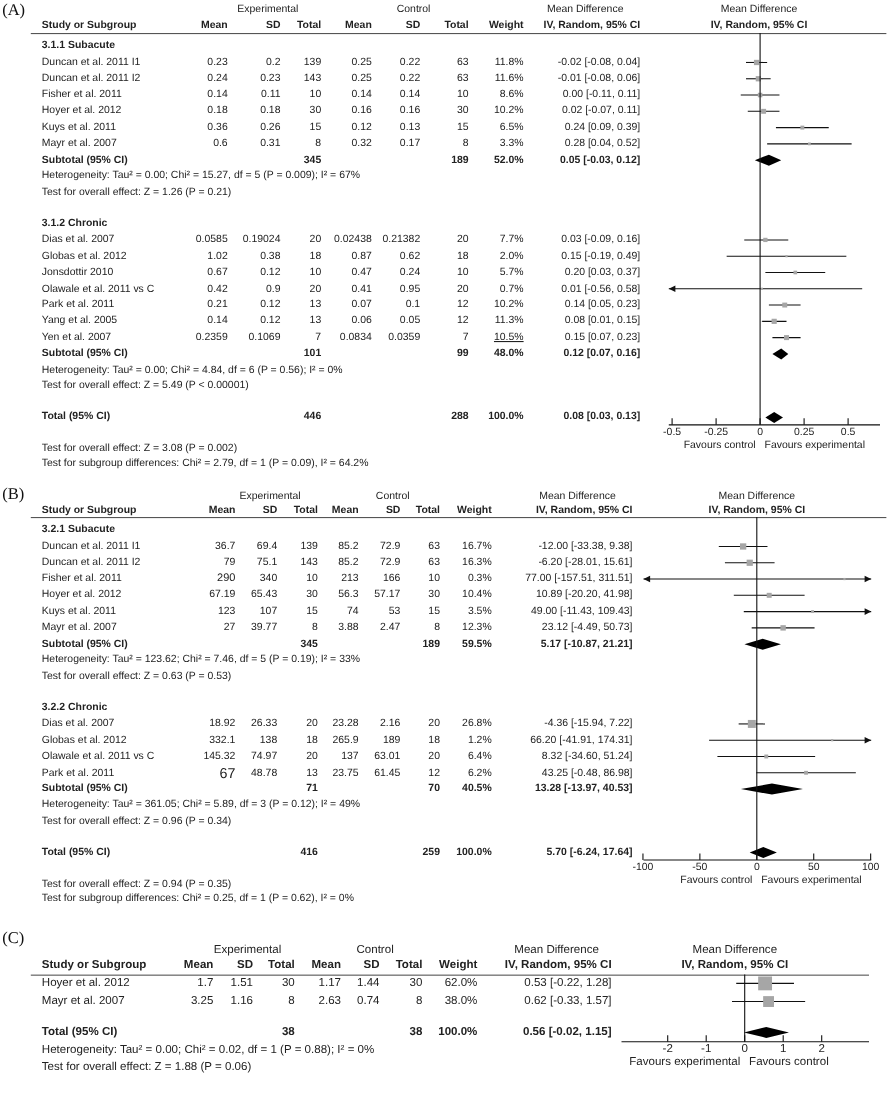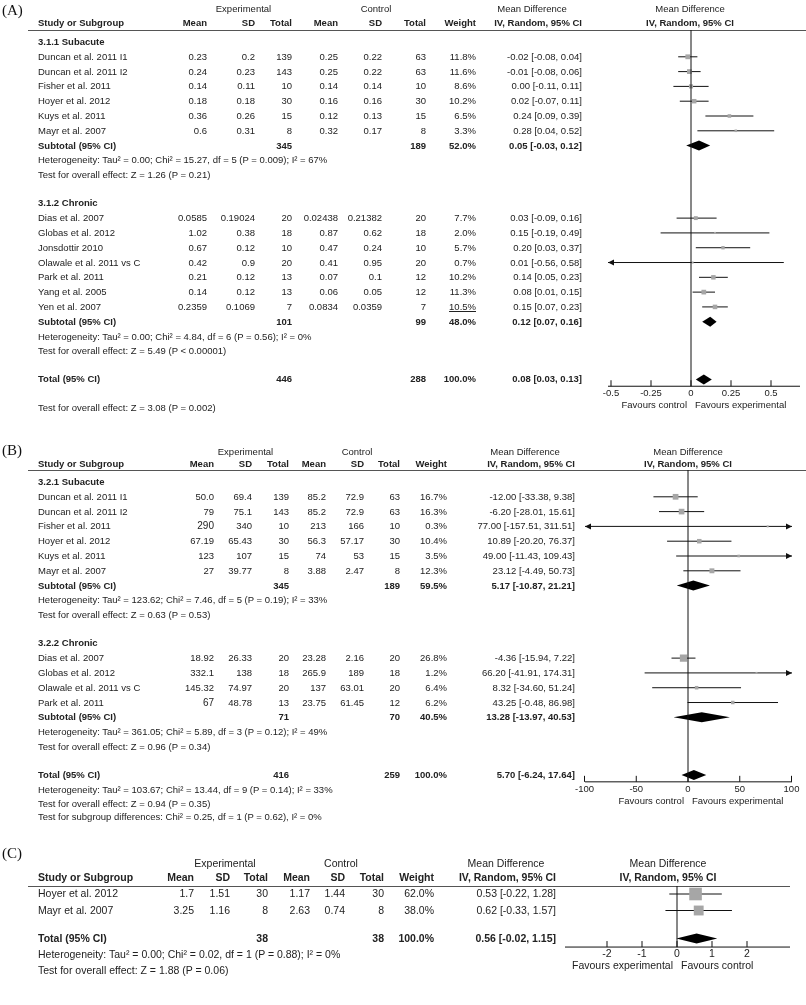--- a/index.html
+++ b/index.html
@@ -203,20 +203,21 @@
     <div class="t b" style="top: 315.72px; right: 330px; text-align: right; font-size: 9.5px;">48.0%</div>
     <div class="t b" style="top: 315.72px; right: 224px; text-align: right; font-size: 9.5px;">0.12 [0.07, 0.16]</div>
     <div class="t" style="top: 330.52px; left: 38px; font-size: 9.5px;">Heterogeneity: Tau² = 0.00; Chi² = 4.84, df = 6 (P = 0.56); I² = 0%</div>
     <div class="t" style="top: 345.32px; left: 38px; font-size: 9.5px;">Test for overall effect: Z = 5.49 (P &lt; 0.00001)</div>
     <div class="t b" style="top: 373.44px; left: 38px; font-size: 9.5px;">Total (95% CI)</div>
     <div class="t b" style="top: 373.44px; right: 514px; text-align: right; font-size: 9.5px;">446</div>
     <div class="t b" style="top: 373.44px; right: 380px; text-align: right; font-size: 9.5px;">288</div>
     <div class="t b" style="top: 373.44px; right: 330px; text-align: right; font-size: 9.5px;">100.0%</div>
     <div class="t b" style="top: 373.44px; right: 224px; text-align: right; font-size: 9.5px;">0.08 [0.03, 0.13]</div>
     <div class="t" style="top: 402.004px; left: 38px; font-size: 9.5px;">Test for overall effect: Z = 3.08 (P = 0.002)</div>
+    <div class="t" style="top: 415.768px; left: 38px; font-size: 9.5px;">Test for subgroup differences: Chi² = 2.79, df = 1 (P = 0.09), I² = 64.2%</div>
     <div class="t" style="top: 387.24px; left: 511px; width: 200px; text-align: center; font-size: 9.5px;">-0.5</div>
     <div class="t" style="top: 387.24px; left: 551px; width: 200px; text-align: center; font-size: 9.5px;">-0.25</div>
     <div class="t" style="top: 387.24px; left: 591px; width: 200px; text-align: center; font-size: 9.5px;">0</div>
     <div class="t" style="top: 387.24px; left: 631px; width: 200px; text-align: center; font-size: 9.5px;">0.25</div>
     <div class="t" style="top: 387.24px; left: 671px; width: 200px; text-align: center; font-size: 9.5px;">0.5</div>
     <div class="t" style="top: 399.24px; right: 119px; text-align: right; font-size: 9.5px;">Favours control</div>
     <div class="t" style="top: 399.24px; left: 695px; font-size: 9.5px;">Favours experimental</div>
   </div>
 <div id="panel-b" class="panel" style="top:440px;height:400px;">
     <div class="plabel" style="top: 2px;">(B)</div>
@@ -266,21 +267,21 @@
       <line x1="688" y1="30" x2="688" y2="341.8400000000001" stroke="#111" stroke-width="1"></line>
       <line x1="585" y1="341.8400000000001" x2="792" y2="341.8400000000001" stroke="#111" stroke-width="1"></line>
       <line x1="584.5" y1="335.8400000000001" x2="584.5" y2="341.8400000000001" stroke="#111" stroke-width="1"></line>
       <line x1="636.25" y1="335.8400000000001" x2="636.25" y2="341.8400000000001" stroke="#111" stroke-width="1"></line>
       <line x1="688" y1="335.8400000000001" x2="688" y2="341.8400000000001" stroke="#111" stroke-width="1"></line>
       <line x1="739.75" y1="335.8400000000001" x2="739.75" y2="341.8400000000001" stroke="#111" stroke-width="1"></line>
       <line x1="791.5" y1="335.8400000000001" x2="791.5" y2="341.8400000000001" stroke="#111" stroke-width="1"></line>
     </svg>
     <div class="t b" style="top: 36px; left: 38px; font-size: 9.5px;">3.2.1 Subacute</div>
     <div class="t" style="top: 50.8px; left: 38px; font-size: 9.5px;">Duncan et al. 2011 I1</div>
-    <div class="t" style="top: 50.8px; right: 592px; text-align: right; font-size: 9.5px;">50.0</div>
+    <div class="t" style="top: 50.8px; right: 592px; text-align: right; font-size: 9.5px;">36.7</div>
     <div class="t" style="top: 50.8px; right: 554px; text-align: right; font-size: 9.5px;">69.4</div>
     <div class="t" style="top: 50.8px; right: 517px; text-align: right; font-size: 9.5px;">139</div>
     <div class="t" style="top: 50.8px; right: 480px; text-align: right; font-size: 9.5px;">85.2</div>
     <div class="t" style="top: 50.8px; right: 442px; text-align: right; font-size: 9.5px;">72.9</div>
     <div class="t" style="top: 50.8px; right: 406px; text-align: right; font-size: 9.5px;">63</div>
     <div class="t" style="top: 50.8px; right: 359px; text-align: right; font-size: 9.5px;">16.7%</div>
     <div class="t" style="top: 50.8px; right: 231px; text-align: right; font-size: 9.5px;">-12.00 [-33.38, 9.38]</div>
     <div class="t" style="top: 65.6px; left: 38px; font-size: 9.5px;">Duncan et al. 2011 I2</div>
     <div class="t" style="top: 65.6px; right: 592px; text-align: right; font-size: 9.5px;">79</div>
     <div class="t" style="top: 65.6px; right: 554px; text-align: right; font-size: 9.5px;">75.1</div>
@@ -300,21 +301,21 @@
     <div class="t" style="top: 80.4px; right: 359px; text-align: right; font-size: 9.5px;">0.3%</div>
     <div class="t" style="top: 80.4px; right: 231px; text-align: right; font-size: 9.5px;">77.00 [-157.51, 311.51]</div>
     <div class="t" style="top: 95.2px; left: 38px; font-size: 9.5px;">Hoyer et al. 2012</div>
     <div class="t" style="top: 95.2px; right: 592px; text-align: right; font-size: 9.5px;">67.19</div>
     <div class="t" style="top: 95.2px; right: 554px; text-align: right; font-size: 9.5px;">65.43</div>
     <div class="t" style="top: 95.2px; right: 517px; text-align: right; font-size: 9.5px;">30</div>
     <div class="t" style="top: 95.2px; right: 480px; text-align: right; font-size: 9.5px;">56.3</div>
     <div class="t" style="top: 95.2px; right: 442px; text-align: right; font-size: 9.5px;">57.17</div>
     <div class="t" style="top: 95.2px; right: 406px; text-align: right; font-size: 9.5px;">30</div>
     <div class="t" style="top: 95.2px; right: 359px; text-align: right; font-size: 9.5px;">10.4%</div>
-    <div class="t" style="top: 95.2px; right: 231px; text-align: right; font-size: 9.5px;">10.89 [-20.20, 76.37]</div>
+    <div class="t" style="top: 95.2px; right: 231px; text-align: right; font-size: 9.5px;">10.89 [-20.20, 41.98]</div>
     <div class="t" style="top: 110px; left: 38px; font-size: 9.5px;">Kuys et al. 2011</div>
     <div class="t" style="top: 110px; right: 592px; text-align: right; font-size: 9.5px;">123</div>
     <div class="t" style="top: 110px; right: 554px; text-align: right; font-size: 9.5px;">107</div>
     <div class="t" style="top: 110px; right: 517px; text-align: right; font-size: 9.5px;">15</div>
     <div class="t" style="top: 110px; right: 480px; text-align: right; font-size: 9.5px;">74</div>
     <div class="t" style="top: 110px; right: 442px; text-align: right; font-size: 9.5px;">53</div>
     <div class="t" style="top: 110px; right: 406px; text-align: right; font-size: 9.5px;">15</div>
     <div class="t" style="top: 110px; right: 359px; text-align: right; font-size: 9.5px;">3.5%</div>
     <div class="t" style="top: 110px; right: 231px; text-align: right; font-size: 9.5px;">49.00 [-11.43, 109.43]</div>
     <div class="t" style="top: 124.8px; left: 38px; font-size: 9.5px;">Mayr et al. 2007</div>
@@ -355,41 +356,40 @@
     <div class="t" style="top: 241.72px; left: 38px; font-size: 9.5px;">Olawale et al. 2011 vs C</div>
     <div class="t" style="top: 241.72px; right: 592px; text-align: right; font-size: 9.5px;">145.32</div>
     <div class="t" style="top: 241.72px; right: 554px; text-align: right; font-size: 9.5px;">74.97</div>
     <div class="t" style="top: 241.72px; right: 517px; text-align: right; font-size: 9.5px;">20</div>
     <div class="t" style="top: 241.72px; right: 480px; text-align: right; font-size: 9.5px;">137</div>
     <div class="t" style="top: 241.72px; right: 442px; text-align: right; font-size: 9.5px;">63.01</div>
     <div class="t" style="top: 241.72px; right: 406px; text-align: right; font-size: 9.5px;">20</div>
     <div class="t" style="top: 241.72px; right: 359px; text-align: right; font-size: 9.5px;">6.4%</div>
     <div class="t" style="top: 241.72px; right: 231px; text-align: right; font-size: 9.5px;">8.32 [-34.60, 51.24]</div>
     <div class="t" style="top: 256.52px; left: 38px; font-size: 9.5px;">Park et al. 2011</div>
-    <div class="t" style="top: 256.52px; right: 592px; text-align: right; font-size: 10px;">67</div>
+    <div class="t" style="top: 256.52px; right: 592px; text-align: right; font-size: 13px;">67</div>
     <div class="t" style="top: 256.52px; right: 554px; text-align: right; font-size: 9.5px;">48.78</div>
     <div class="t" style="top: 256.52px; right: 517px; text-align: right; font-size: 9.5px;">13</div>
     <div class="t" style="top: 256.52px; right: 480px; text-align: right; font-size: 9.5px;">23.75</div>
     <div class="t" style="top: 256.52px; right: 442px; text-align: right; font-size: 9.5px;">61.45</div>
     <div class="t" style="top: 256.52px; right: 406px; text-align: right; font-size: 9.5px;">12</div>
     <div class="t" style="top: 256.52px; right: 359px; text-align: right; font-size: 9.5px;">6.2%</div>
     <div class="t" style="top: 256.52px; right: 231px; text-align: right; font-size: 9.5px;">43.25 [-0.48, 86.98]</div>
     <div class="t b" style="top: 271.32px; left: 38px; font-size: 9.5px;">Subtotal (95% CI)</div>
     <div class="t b" style="top: 271.32px; right: 517px; text-align: right; font-size: 9.5px;">71</div>
     <div class="t b" style="top: 271.32px; right: 406px; text-align: right; font-size: 9.5px;">70</div>
     <div class="t b" style="top: 271.32px; right: 359px; text-align: right; font-size: 9.5px;">40.5%</div>
     <div class="t b" style="top: 271.32px; right: 231px; text-align: right; font-size: 9.5px;">13.28 [-13.97, 40.53]</div>
     <div class="t" style="top: 286.12px; left: 38px; font-size: 9.5px;">Heterogeneity: Tau² = 361.05; Chi² = 5.89, df = 3 (P = 0.12); I² = 49%</div>
     <div class="t" style="top: 300.92px; left: 38px; font-size: 9.5px;">Test for overall effect: Z = 0.96 (P = 0.34)</div>
     <div class="t b" style="top: 329.04px; left: 38px; font-size: 9.5px;">Total (95% CI)</div>
     <div class="t b" style="top: 329.04px; right: 517px; text-align: right; font-size: 9.5px;">416</div>
     <div class="t b" style="top: 329.04px; right: 406px; text-align: right; font-size: 9.5px;">259</div>
     <div class="t b" style="top: 329.04px; right: 359px; text-align: right; font-size: 9.5px;">100.0%</div>
     <div class="t b" style="top: 329.04px; right: 231px; text-align: right; font-size: 9.5px;">5.70 [-6.24, 17.64]</div>
-    <div class="t" style="top: 343.84px; left: 38px; font-size: 9.5px;">Heterogeneity: Tau² = 103.67; Chi² = 13.44, df = 9 (P = 0.14); I² = 33%</div>
     <div class="t" style="top: 357.604px; left: 38px; font-size: 9.5px;">Test for overall effect: Z = 0.94 (P = 0.35)</div>
     <div class="t" style="top: 371.368px; left: 38px; font-size: 9.5px;">Test for subgroup differences: Chi² = 0.25, df = 1 (P = 0.62), I² = 0%</div>
     <div class="t" style="top: 342.84px; left: 484.5px; width: 200px; text-align: center; font-size: 9.5px;">-100</div>
     <div class="t" style="top: 342.84px; left: 536.25px; width: 200px; text-align: center; font-size: 9.5px;">-50</div>
     <div class="t" style="top: 342.84px; left: 588px; width: 200px; text-align: center; font-size: 9.5px;">0</div>
     <div class="t" style="top: 342.84px; left: 639.75px; width: 200px; text-align: center; font-size: 9.5px;">50</div>
     <div class="t" style="top: 342.84px; left: 691.5px; width: 200px; text-align: center; font-size: 9.5px;">100</div>
     <div class="t" style="top: 354.84px; right: 122px; text-align: right; font-size: 9.5px;">Favours control</div>
     <div class="t" style="top: 354.84px; left: 692px; font-size: 9.5px;">Favours experimental</div>
   </div>

